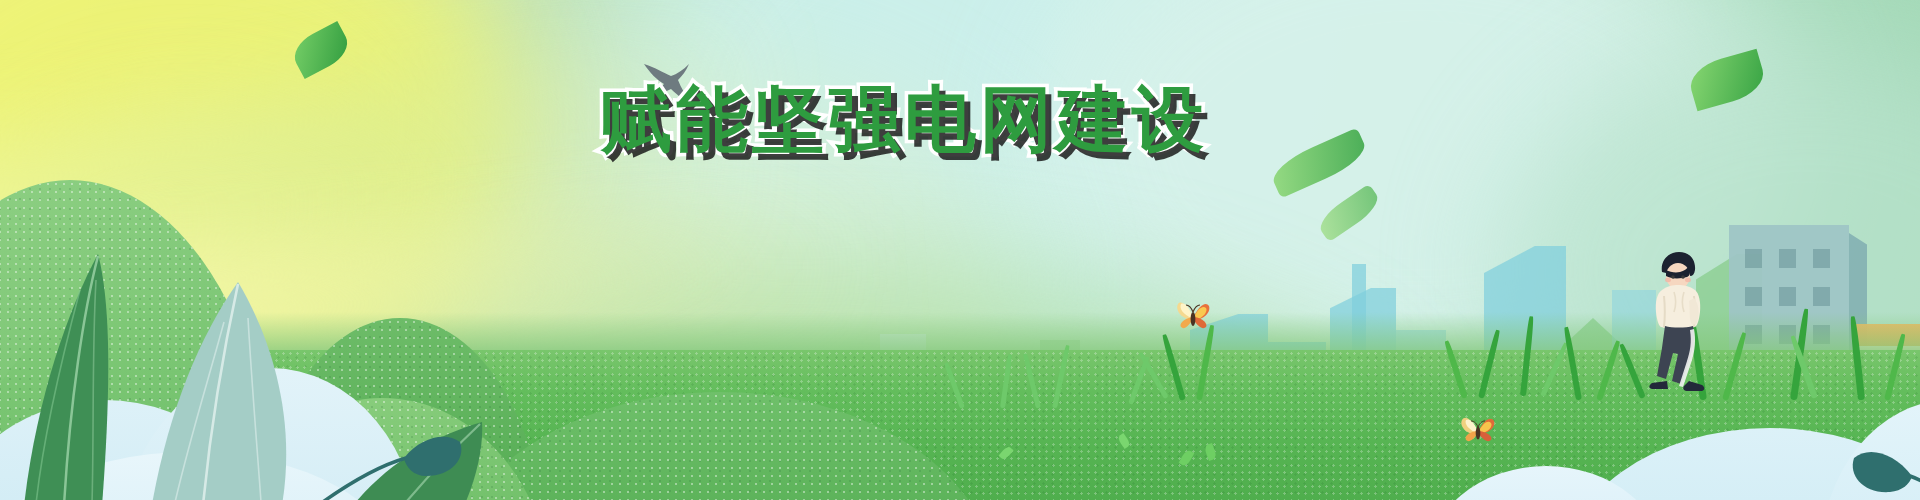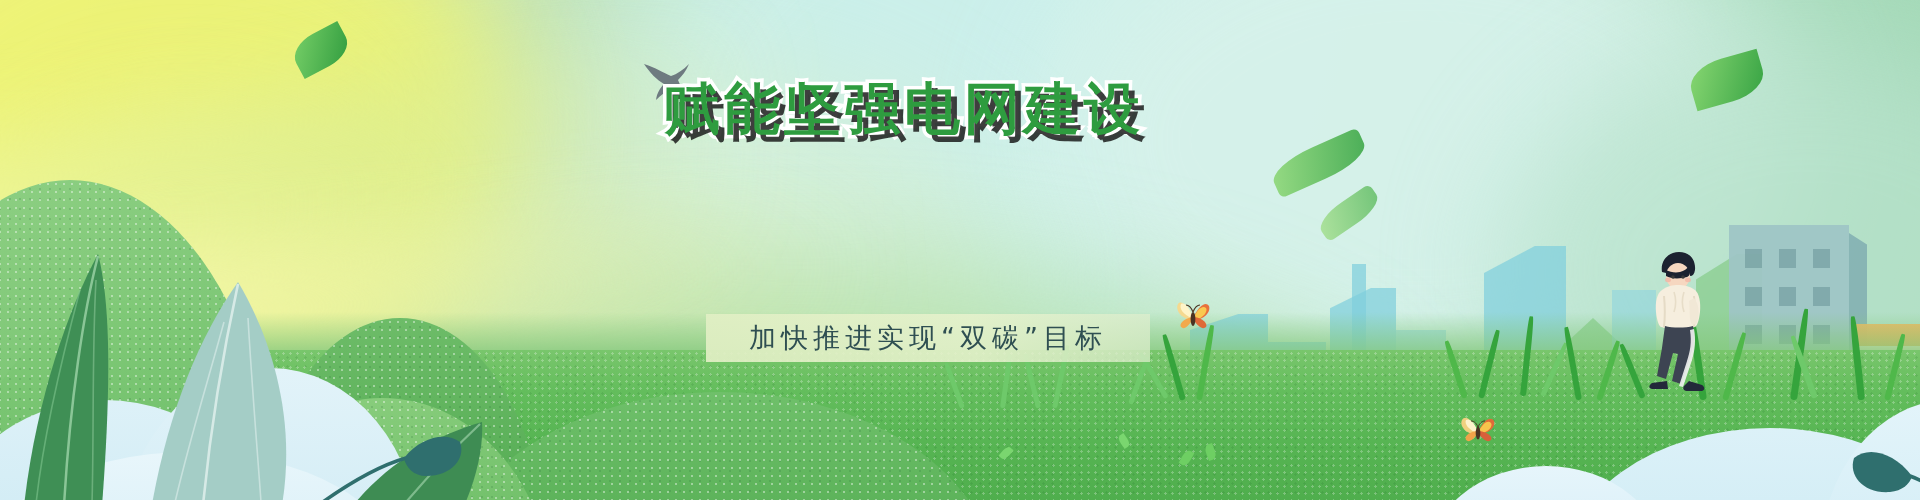--- a/index.html
+++ b/index.html
@@ -118,21 +118,21 @@
   
   .headline{
     position:absolute; left:0; width:1920px; text-align:center;
     font-weight:bold; letter-spacing:4px;
     color:#2e9c3f;
     -webkit-text-stroke:7px #ffffff;
     paint-order:stroke fill;
     text-shadow:6px 7px 0 rgba(20,20,20,.82);
     font-family:"DejaVu Sans","Liberation Sans",sans-serif;
   }
-  .h1{ top:72px; font-size:56px; }
+  .h1{ top:72px; font-size:72px; }
   .h2{ top:170px; font-size:84px; }
   .h2 .shift{ display:inline-block; transform:translateX(66px); }
   .h1 .shift{ display:inline-block; transform:translateX(-56px); }
 
   .subwrap{
     position:absolute; left:706px; top:314px;
     width:444px; height:48px;
     background:linear-gradient(90deg, rgba(225,239,196,.92), rgba(231,242,205,.88) 60%, rgba(223,238,206,.72));
     display:flex; align-items:center; justify-content:center;
   }
@@ -395,17 +395,14 @@
   <div class="swallow">
     <svg viewBox="0 0 58 44" width="58" height="44" aria-hidden="true">
       <path d="M2 2c6 9 13 16 20 20-4 4-7 9-8 16 5-5 10-9 15-11 7 7 14 12 21 14-6-7-11-15-14-23 4-4 8-9 11-16-6 6-12 10-18 12C22 11 12 5 2 2z" fill="#6e7b80"></path>
     </svg>
   </div>
 
   <div class="headline h1">
     <span class="shift">赋能坚强电网建设</span>
   </div>
 
-  <div class="subwrap">
-    <span class="subtitle">加快推进实现“双碳”目标</span>
-  </div>
 
 </div>
 
 </body></html>

